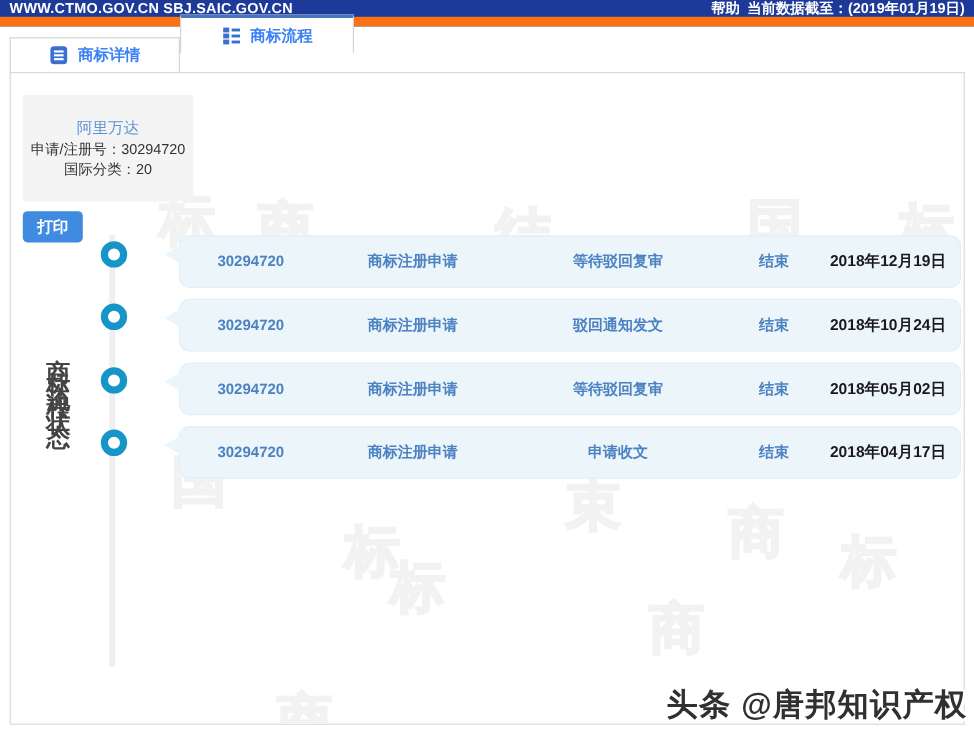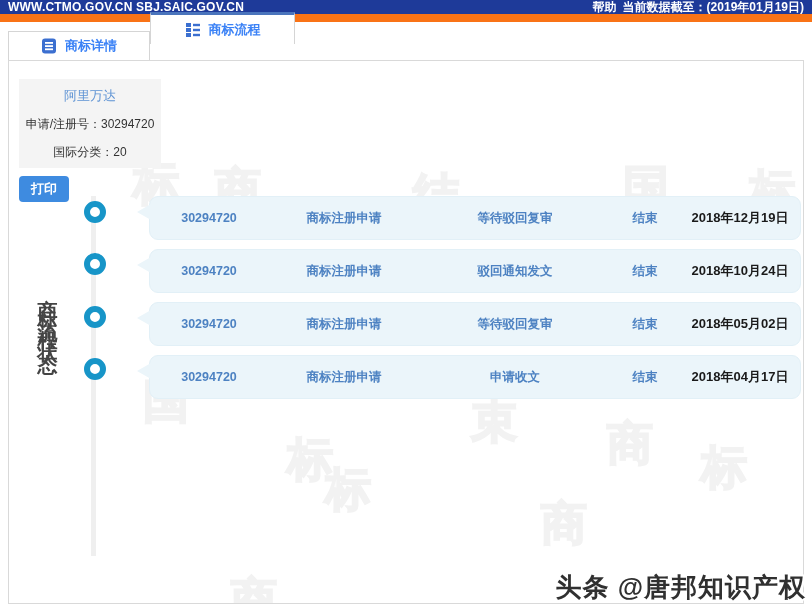--- a/index.html
+++ b/index.html
@@ -31,21 +31,21 @@
   .content { position:absolute; left:8px; top:60px; width:796px; height:544px;
              background:#fff; border:1px solid #d9d9d9; z-index:1; overflow:hidden; }
 
   
   .wm { position:absolute; font-size:46px; font-weight:bold; color:#fbfbfb;
         -webkit-text-stroke:2px #f2f2f2; pointer-events:none; user-select:none; z-index:0; }
 
   
   .info-card { position:absolute; left:10px; top:18px; width:142px; height:89px;
                background:#f4f4f4; display:flex; flex-direction:column;
-               align-items:center; justify-content:center; gap:11px; z-index:1;text-align:center; }
+               align-items:center; justify-content:center; gap:0; z-index:1;text-align:center; }
   .info-card .tm-name { color:#5e93d4; font-size:13px; }
   .info-card .tm-line { color:#333; font-size:12px; }
 
   
   .head-strip { position:absolute; left:160px; top:18px; width:634px; height:89px;
                 background:#f4f4f4; display:grid;
                 grid-template-columns:98px 152px 190px 70px 1fr;
                 align-items:center; z-index:1; }
   .head-strip div { text-align:center; font-size:13px; font-weight:bold; color:#4a4a4a; }
 

